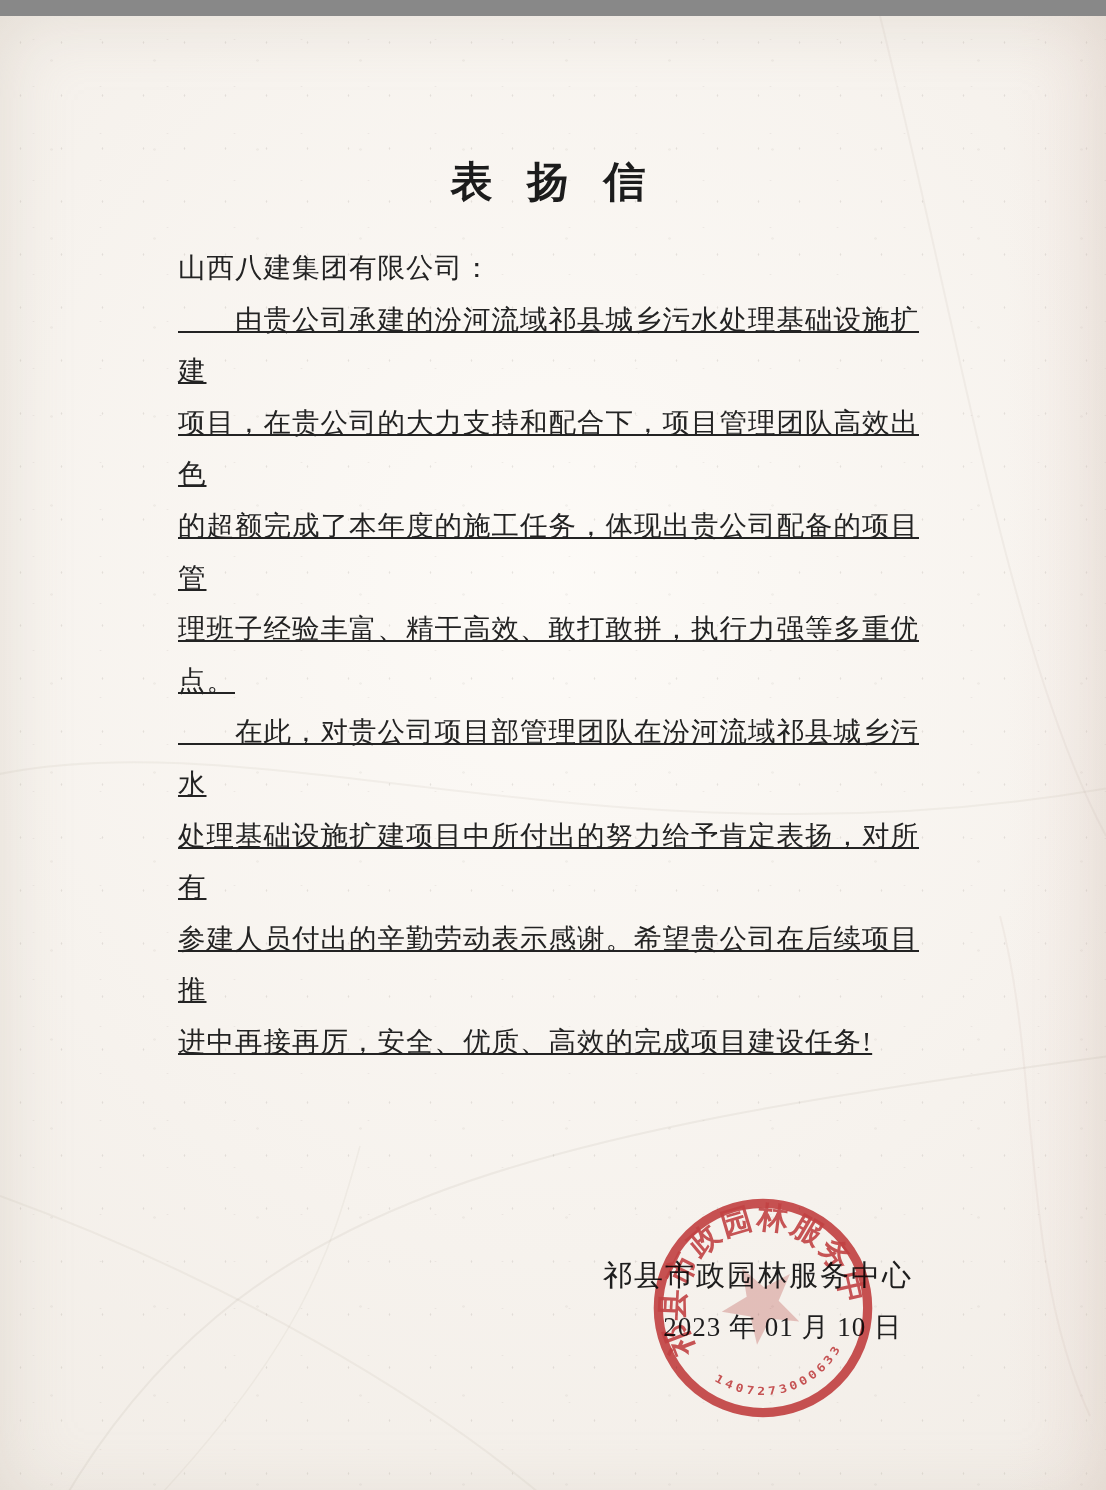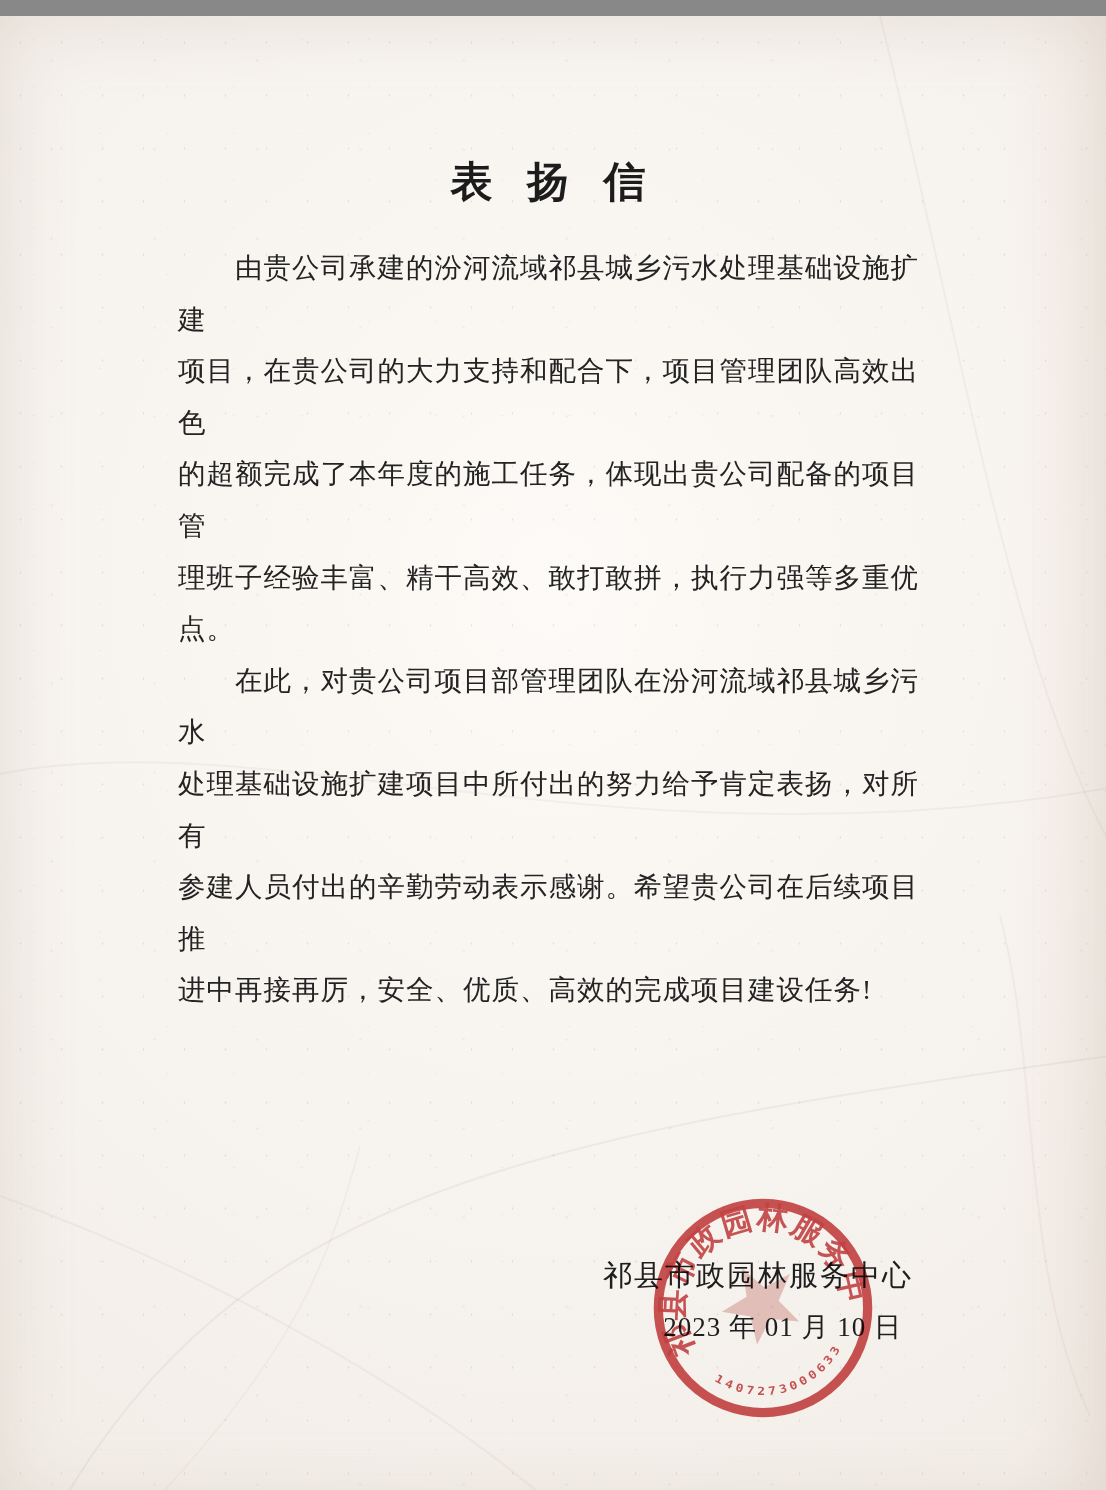--- a/index.html
+++ b/index.html
@@ -27,21 +27,21 @@
     font-weight:700;
     font-size:42px;
     letter-spacing:10px;
     color:#1c1c1c;
   }
   .content{
     position:absolute;left:178px;top:226px;width:758px;
     font-size:27.5px;line-height:51.6px;letter-spacing:1px;
     color:#232323;
   }
-  .para{white-space:pre-line;margin:0;}
+  .para{white-space:pre-line;margin:0;text-decoration:underline;}
   .salutation{margin:0;}
   .signature{
     position:absolute;top:1240px;right:193px;
     font-size:29px;letter-spacing:2px;color:#1e1e1e;
   }
   .date{
     position:absolute;top:1293px;right:204px;
     font-size:27px;letter-spacing:1px;color:#1e1e1e;
   }
   .seal{
@@ -56,20 +56,21 @@
   }
 </style>
 </head>
 <body>
 
 <div class="page">
 
   <div class="title">表 扬 信</div>
 
   <div class="content">
+    <div class="salutation">山西八建集团有限公司：</div>
     <div class="para">　　由贵公司承建的汾河流域祁县城乡污水处理基础设施扩建
 项目，在贵公司的大力支持和配合下，项目管理团队高效出色
 的超额完成了本年度的施工任务，体现出贵公司配备的项目管
 理班子经验丰富、精干高效、敢打敢拼，执行力强等多重优
 点。</div>
     <div class="para">　　在此，对贵公司项目部管理团队在汾河流域祁县城乡污水
 处理基础设施扩建项目中所付出的努力给予肯定表扬，对所有
 参建人员付出的辛勤劳动表示感谢。希望贵公司在后续项目推
 进中再接再厉，安全、优质、高效的完成项目建设任务!</div>
   </div>

